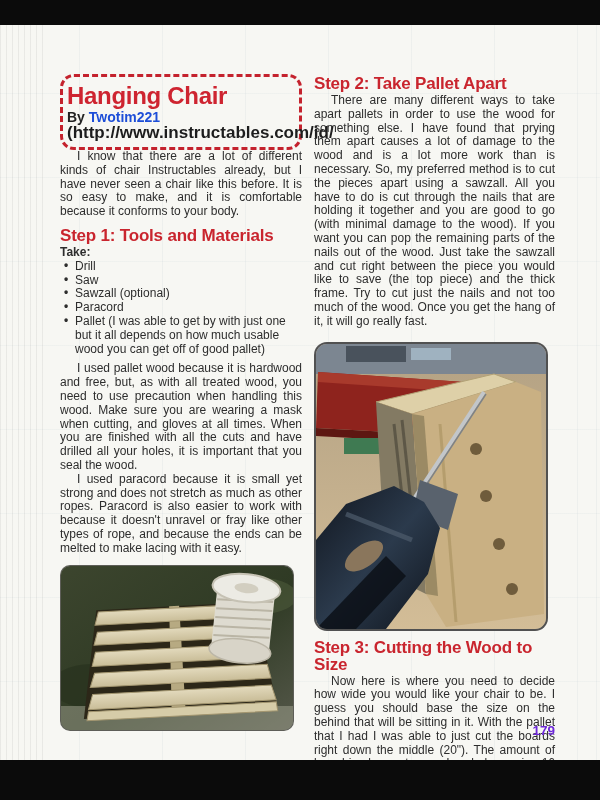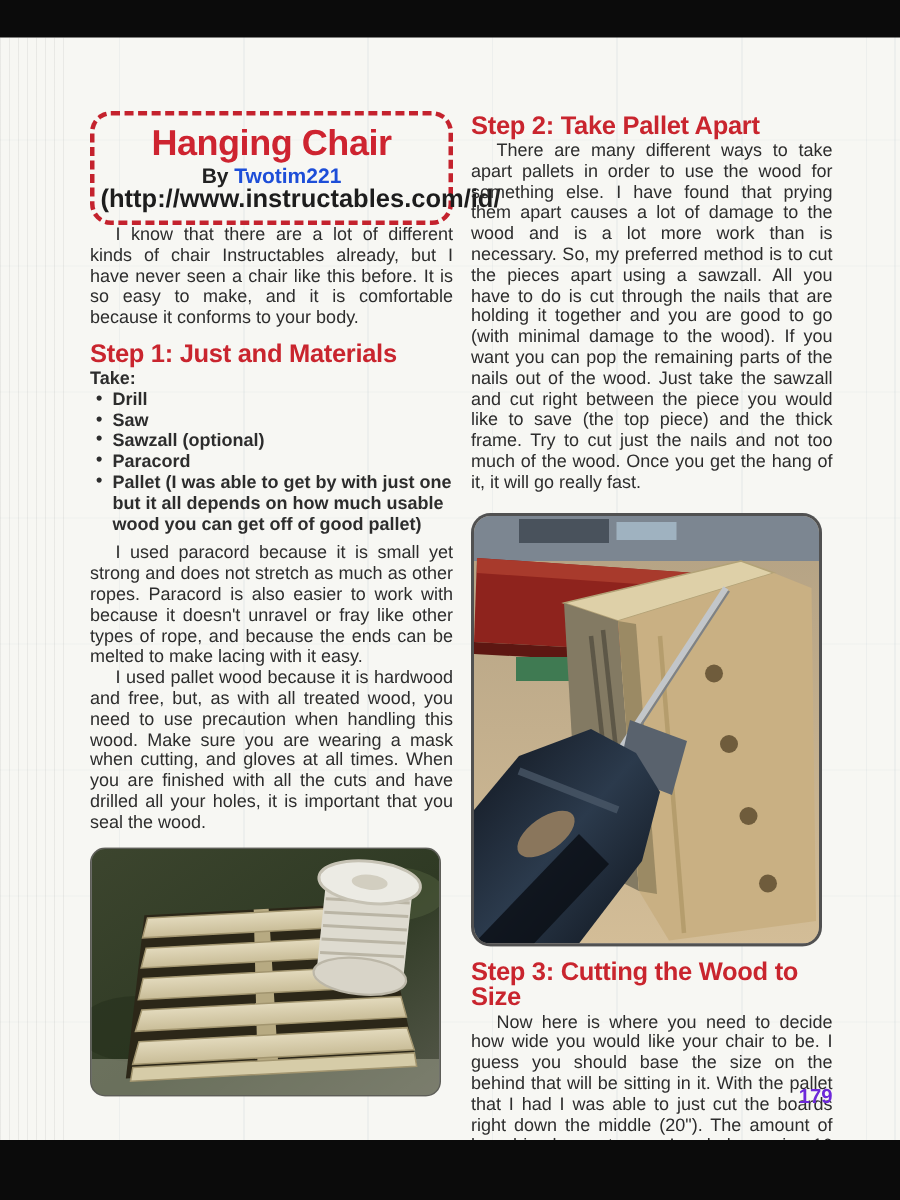--- a/index.html
+++ b/index.html
@@ -30,37 +30,37 @@
   }
 
   .col { position:absolute; font-size:12px; line-height:13.8px; }
   .col-left  { left:60px;  top:74px; width:242px; }
   .col-right { left:314px; top:75px; width:241px; }
 
   p.body { margin:0; text-align:justify; text-indent:17px; }
 
   .titlebox {
     border:3px dashed #c4222d; border-radius:14px;
-    text-align:center; padding:5px 4px 7px;
+    padding:5px 4px 7px;
   }
   .titlebox .title { font-size:24px; font-weight:bold; color:#ce2430; line-height:27px; letter-spacing:-.3px; }
   .titlebox .byline { font-size:14px; font-weight:bold; color:#222; line-height:17px; }
   .titlebox .byline .author { color:#1d4ed8; }
   .titlebox .url { font-size:17px; font-weight:bold; color:#1d1d1d; line-height:14px; }
 
   .intro { margin-top:12px; }
 
   h2.step {
     font-size:17px; font-weight:bold; color:#c9252e;
     margin:8px 0 2px; line-height:17px; letter-spacing:-.2px;
   }
   .col-right h2.step:first-child { margin-top:0; }
 
   .list-label { font-weight:bold; }
-  ul.plain { margin:0; padding:0 0 0 15px; list-style:none; text-align:left;font-weight:bold; }
+  ul.plain { margin:0; padding:0 0 0 15px; list-style:none; text-align:left; }
   ul.plain li { position:relative; }
   ul.plain li::before { content:"\2022"; position:absolute; left:-11px; top:-1px; font-weight:bold; }
 
   .para-block p { margin:0; }
   .mt6 { margin-top:6px; }
 
   .photo {
     overflow:hidden; position:relative; background:#888;
   }
   .photo1 {
@@ -88,35 +88,35 @@
   <div class="col col-left">
 
     <div class="titlebox">
       <div class="title">Hanging Chair</div>
       <div class="byline"><span>By </span><span class="author">Twotim221</span></div>
       <div class="url">(http://www.instructables.com/id/</div>
     </div>
 
     <p class="body intro">I know that there are a lot of different kinds of chair Instructables already, but I have never seen a chair like this before. It is so easy to make, and it is comfortable because it conforms to your body.</p>
 
-    <h2 class="step">Step 1: Just and Materials</h2>
+    <h2 class="step">Step 1: Tools and Materials</h2>
     <div class="list-label">Take:</div>
     <ul class="plain">
       <li>Drill</li>
       <li>Saw</li>
       <li>Sawzall (optional)</li>
     </ul>
     <ul class="plain">
       <li>Paracord</li>
       <li>Pallet (I was able to get by with just one but it all depends on how much usable wood you can get off of good pallet)</li>
     </ul>
 
     <div class="para-block mt6">
+      <p class="body">I used pallet wood because it is hardwood and free, but, as with all treated wood, you need to use precaution when handling this wood. Make sure you are wearing a mask when cutting, and gloves at all times. When you are finished with all the cuts and have drilled all your holes, it is important that you seal the wood.</p>
       <p class="body">I used paracord because it is small yet strong and does not stretch as much as other ropes. Paracord is also easier to work with because it doesn't unravel or fray like other types of rope, and because the ends can be melted to make lacing with it easy.</p>
-      <p class="body">I used pallet wood because it is hardwood and free, but, as with all treated wood, you need to use precaution when handling this wood. Make sure you are wearing a mask when cutting, and gloves at all times. When you are finished with all the cuts and have drilled all your holes, it is important that you seal the wood.</p>
     </div>
 
     <div class="photo photo1">
       <svg width="232" height="164" viewBox="0 0 232 164" xmlns="http://www.w3.org/2000/svg">
         <defs>
           <linearGradient id="grass" x1="0" y1="0" x2="1" y2="1">
             <stop offset="0" stop-color="#3c452e"></stop>
             <stop offset="0.55" stop-color="#2f3a24"></stop>
             <stop offset="1" stop-color="#55584a"></stop>
           </linearGradient>

